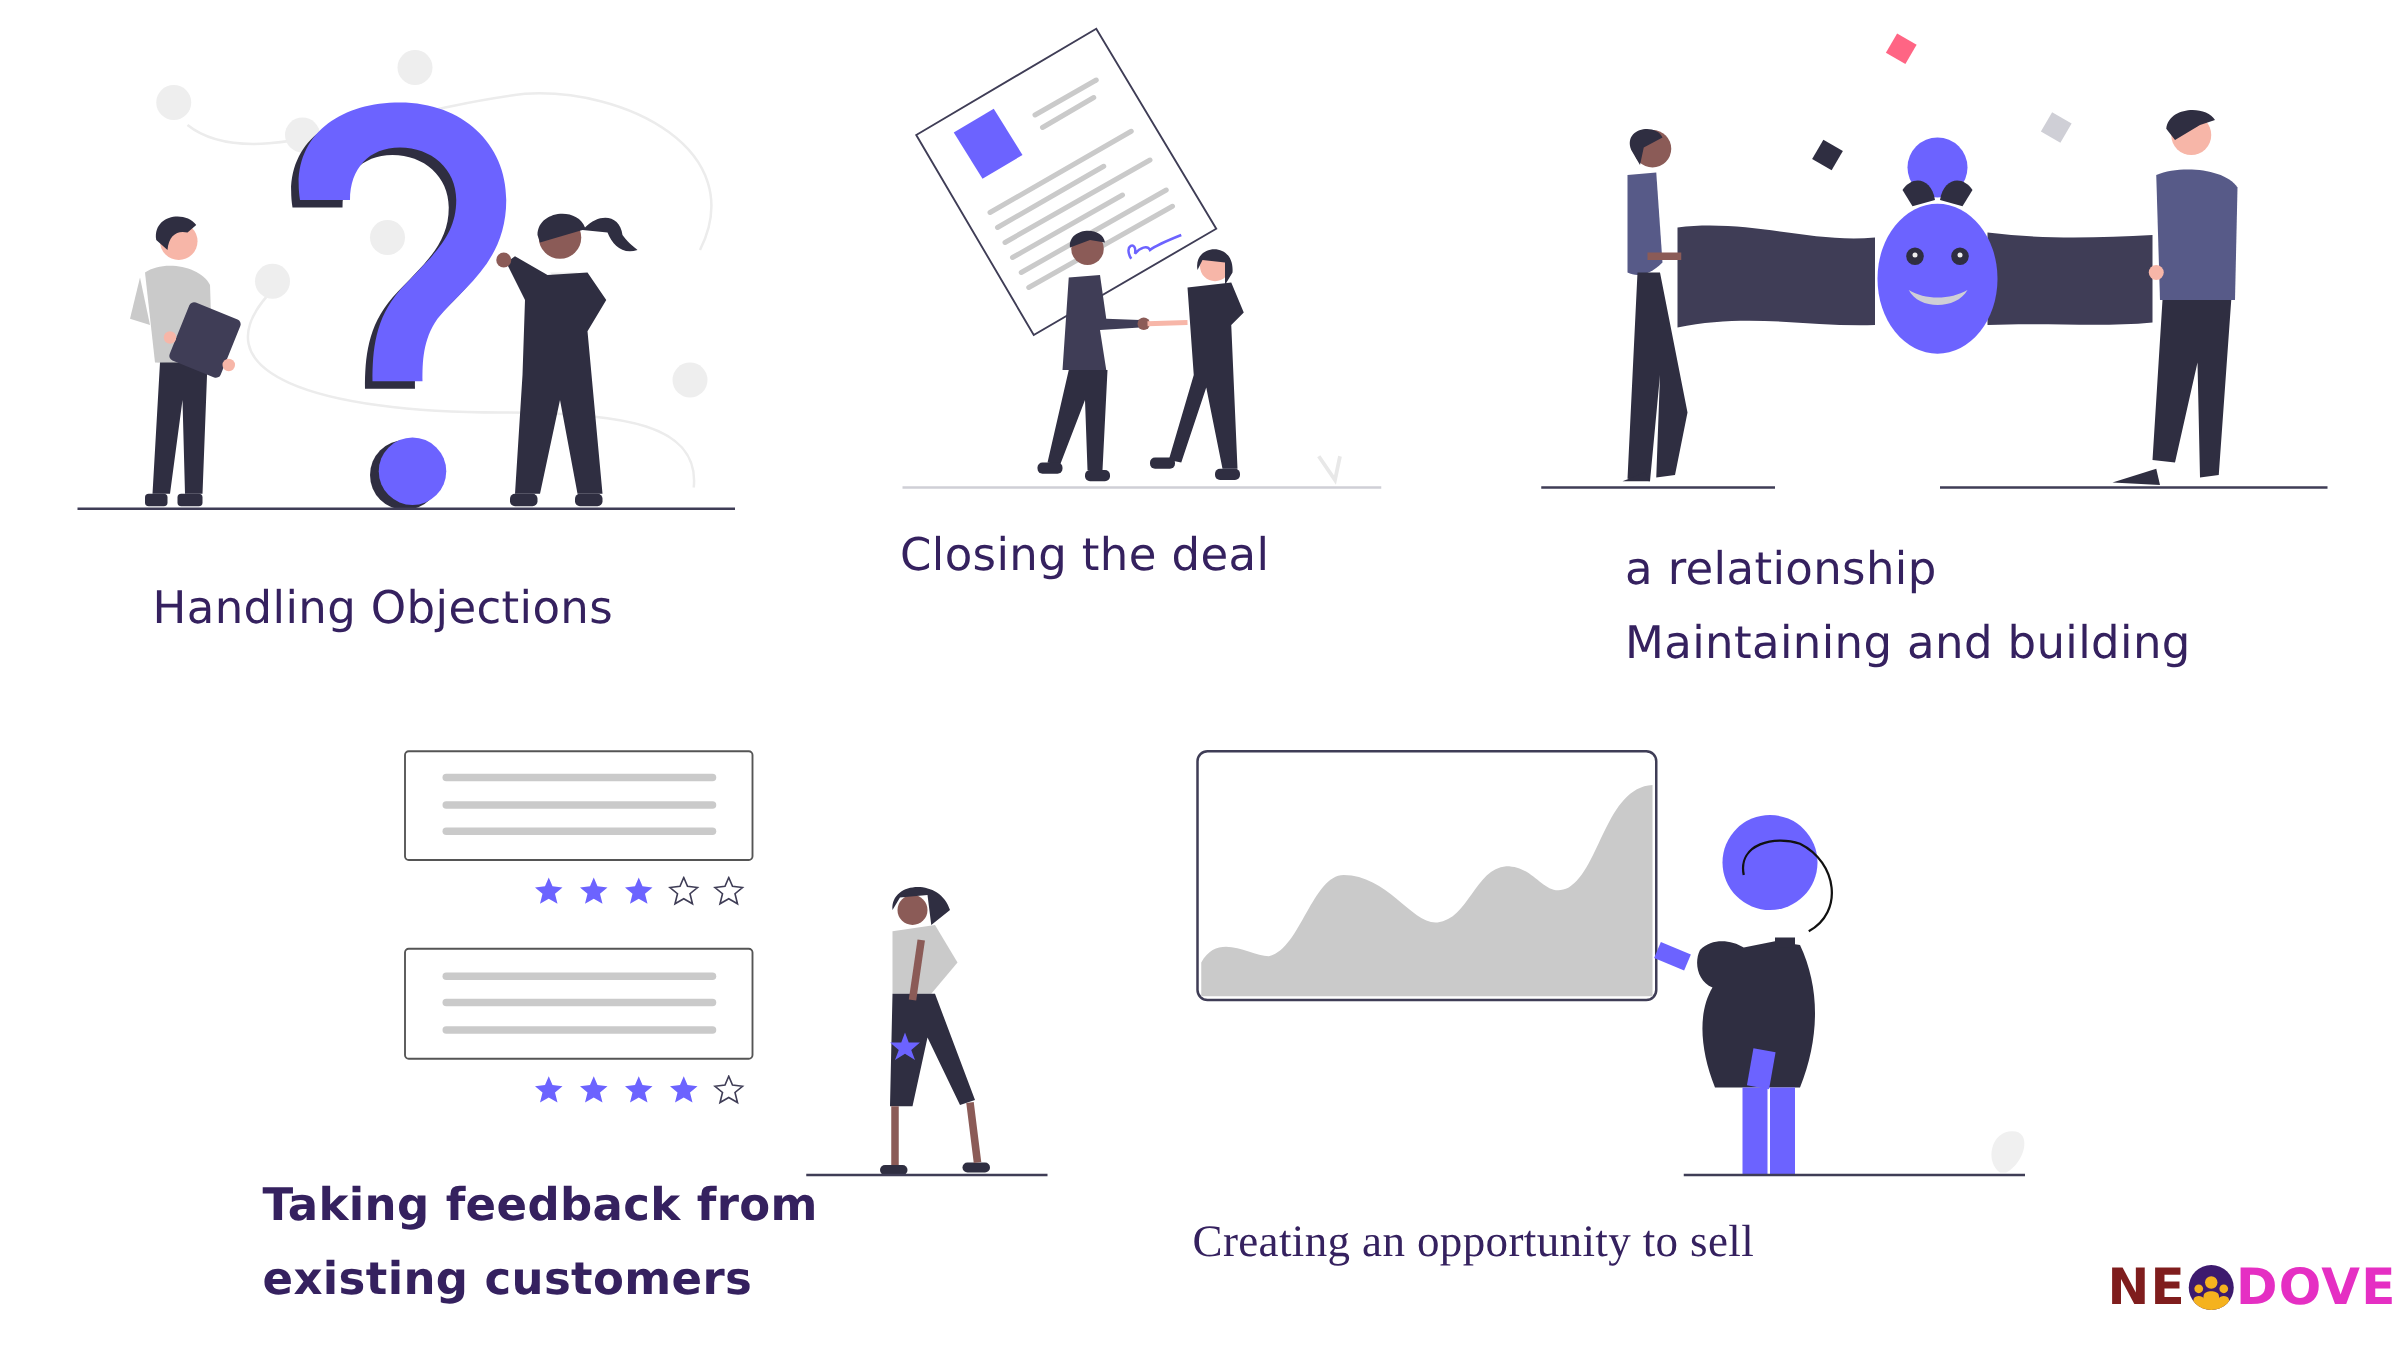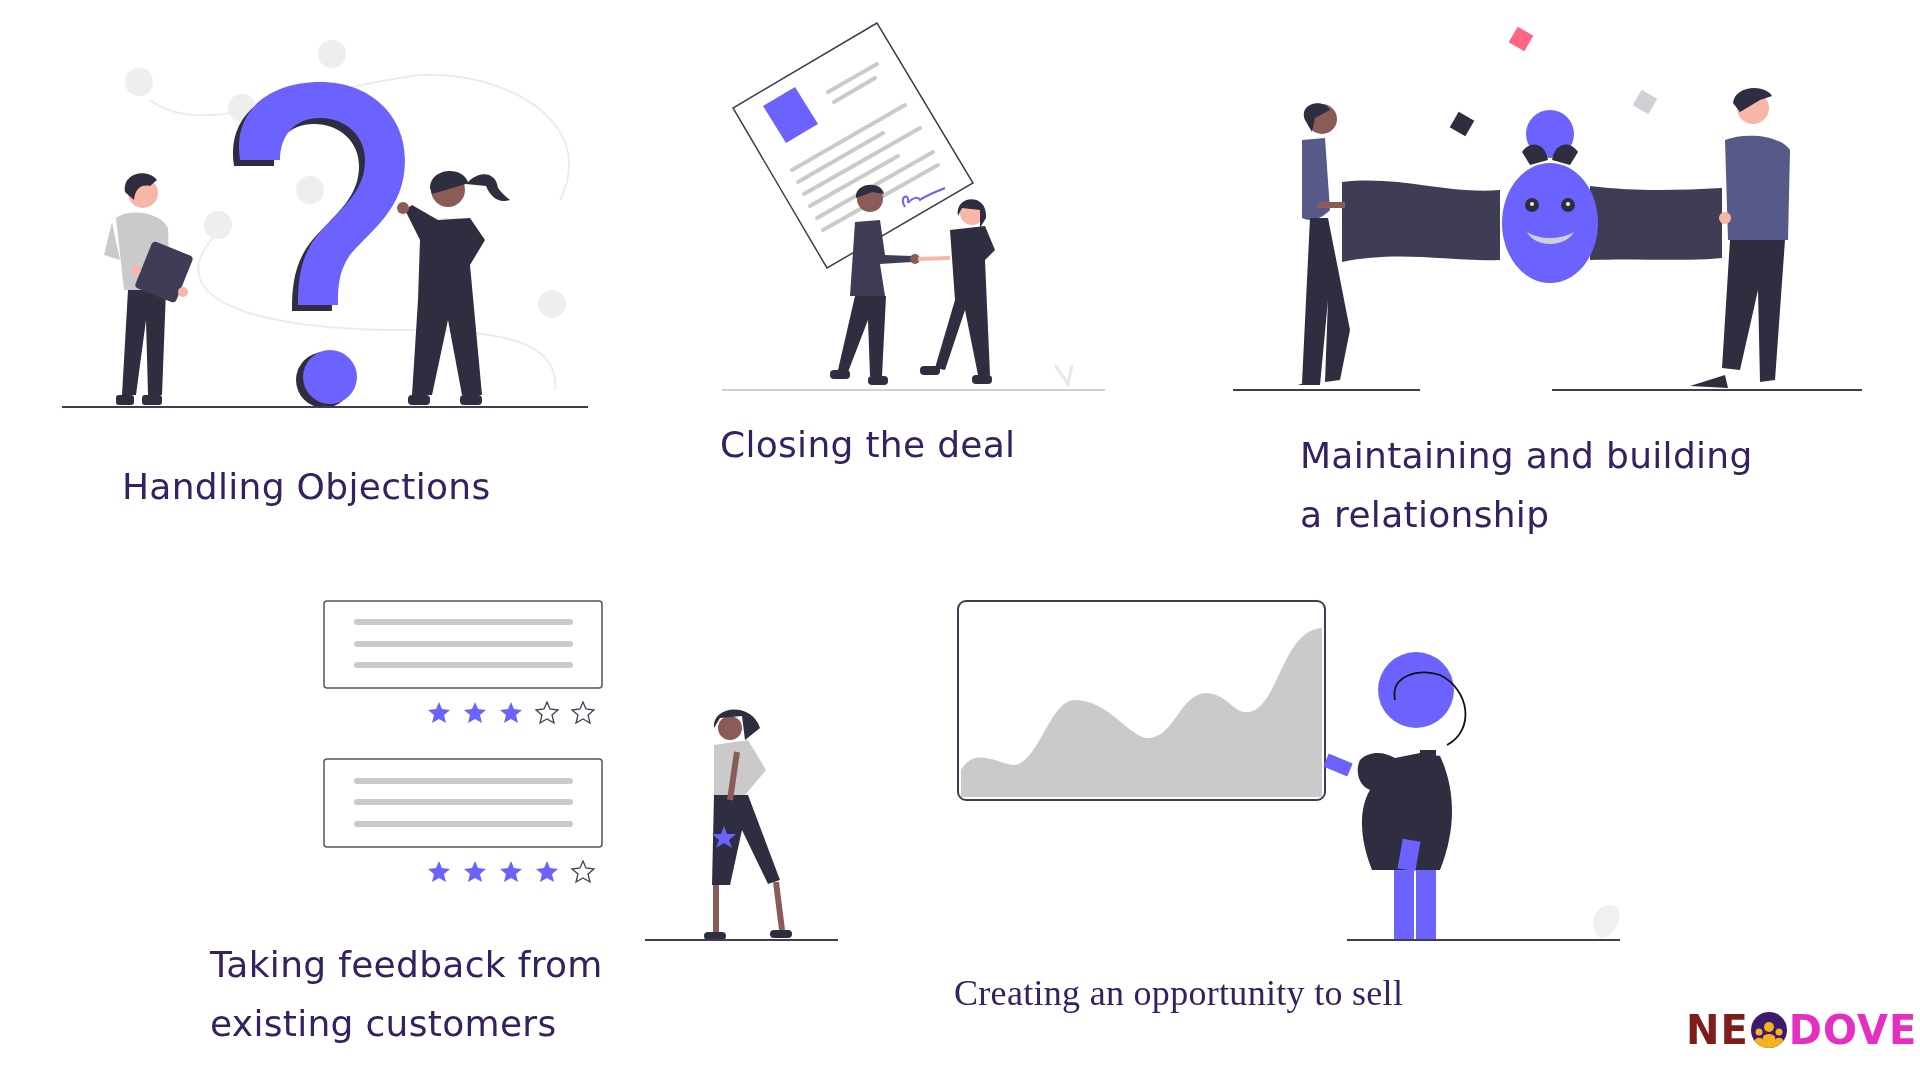--- a/index.html
+++ b/index.html
@@ -213,25 +213,25 @@
       <polygon transform="translate(144 0)" points="12,1 15,8 23,9 17,14 19,22 12,18 5,22 7,14 1,9 9,8"></polygon>
     </g>
   </svg>
 </div>
 
 <div class="caption" style="left:122px; top:457px; width:450px;">Handling Objections</div>
 
 <div class="caption" style="left:720px; top:415px; width:420px;">Closing the deal</div>
 
 <div class="caption" style="left:1300px; top:426px; width:590px;">
+  <div>a relationship</div>
   <div>Maintaining and building</div>
-  <div>a relationship</div>
-</div>
-
-<div class="caption" style="left:210px; top:935px; width:510px;">
+</div>
+
+<div class="caption" style="left:210px; top:935px; width:510px;font-weight:bold;">
   <div>Taking feedback from</div>
   <div>existing customers</div>
 </div>
 
 <div class="caption" style="left:954px; top:964px; width:525px;font-family:Liberation Serif, serif;">Creating an opportunity to sell</div>
 
 <div class="logo">
   <span class="ne">NE</span>
   <span class="mark">
     <svg width="36" height="36" viewBox="0 0 36 36">

